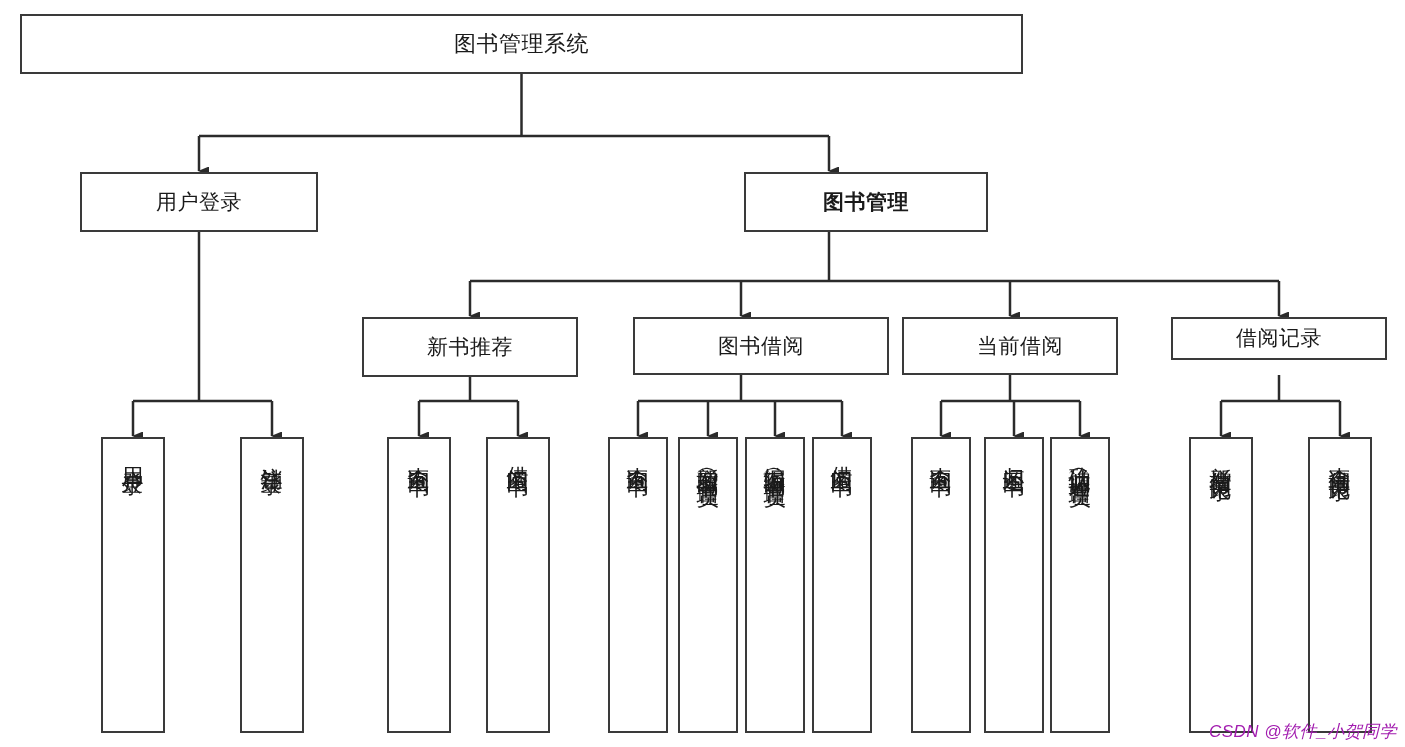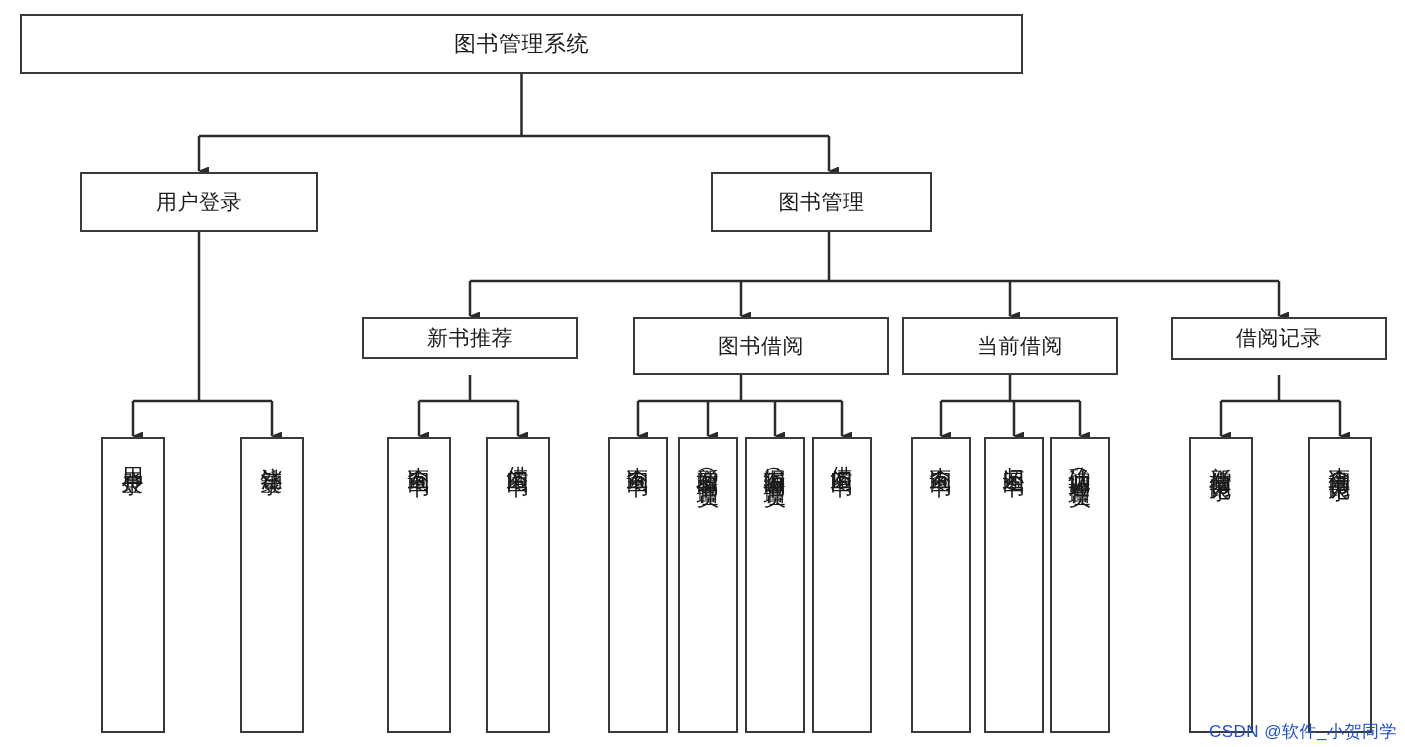--- a/index.html
+++ b/index.html
@@ -58,24 +58,25 @@
     font-size: 22px;
     line-height: 1.05;
     letter-spacing: 3px;
     white-space: nowrap;
   }
   .watermark {
     position: absolute;
     right: 8px;
     bottom: 4px;
     font-size: 17px;
-    color: #1d4ed8;
+    color: #a21caf;
     letter-spacing: 0.5px;
     white-space: nowrap;
     font-family: "Liberation Sans", "DejaVu Sans", sans-serif;
+    font-style: italic;
   }
 </style>
 </head>
 <body>
 
 <div id="canvas">
 
   <svg id="edges" viewBox="0 0 1405 747" xmlns="http://www.w3.org/2000/svg">
     <defs>
       <marker id="arrowhead" markerWidth="9" markerHeight="11" refX="4.5" refY="10" orient="auto" markerUnits="userSpaceOnUse">
@@ -119,24 +120,24 @@
       </g>
   </svg>
 
   <div id="node-layer">
       <div class="node h root" style="left: 20px; top: 14px; width: 1003px; height: 60px;">
         <span class="label">图书管理系统</span>
       </div>
       <div class="node h" style="left: 80px; top: 172px; width: 238px; height: 60px;">
         <span class="label">用户登录</span>
       </div>
-      <div class="node h" style="left: 711px; top: 172px; width: 221px; height: 60px;">
+      <div class="node h" style="left: 744px; top: 172px; width: 244px; height: 60px; font-weight: bold;">
         <span class="label">图书管理</span>
       </div>
-      <div class="node h" style="left: 362px; top: 317px; width: 216px; height: 42px;">
+      <div class="node h" style="left: 362px; top: 317px; width: 216px; height: 60px;">
         <span class="label">新书推荐</span>
       </div>
       <div class="node h" style="left: 633px; top: 317px; width: 256px; height: 58px;">
         <span class="label">图书借阅</span>
       </div>
       <div class="node h" style="left: 902px; top: 317px; width: 216px; height: 58px; padding-left: 20px;">
         <span class="label">当前借阅</span>
       </div>
       <div class="node h" style="left: 1171px; top: 317px; width: 216px; height: 43px;">
         <span class="label">借阅记录</span>

